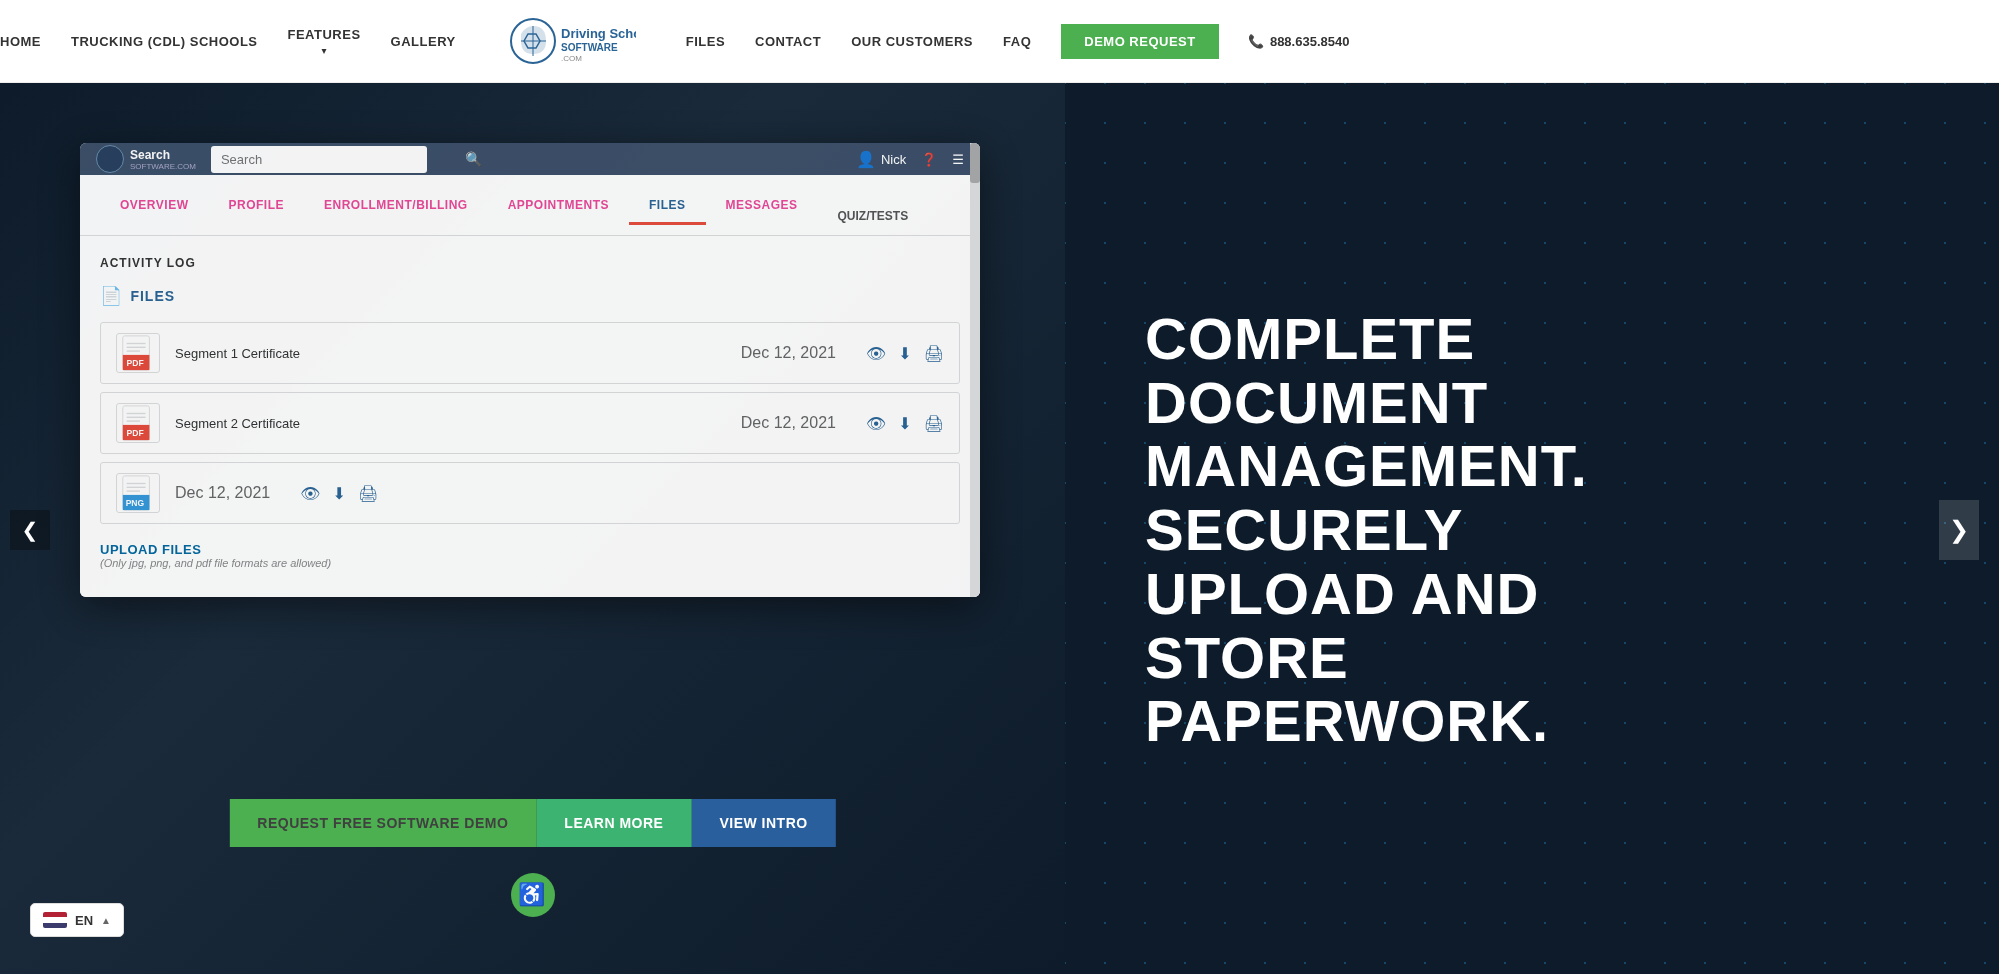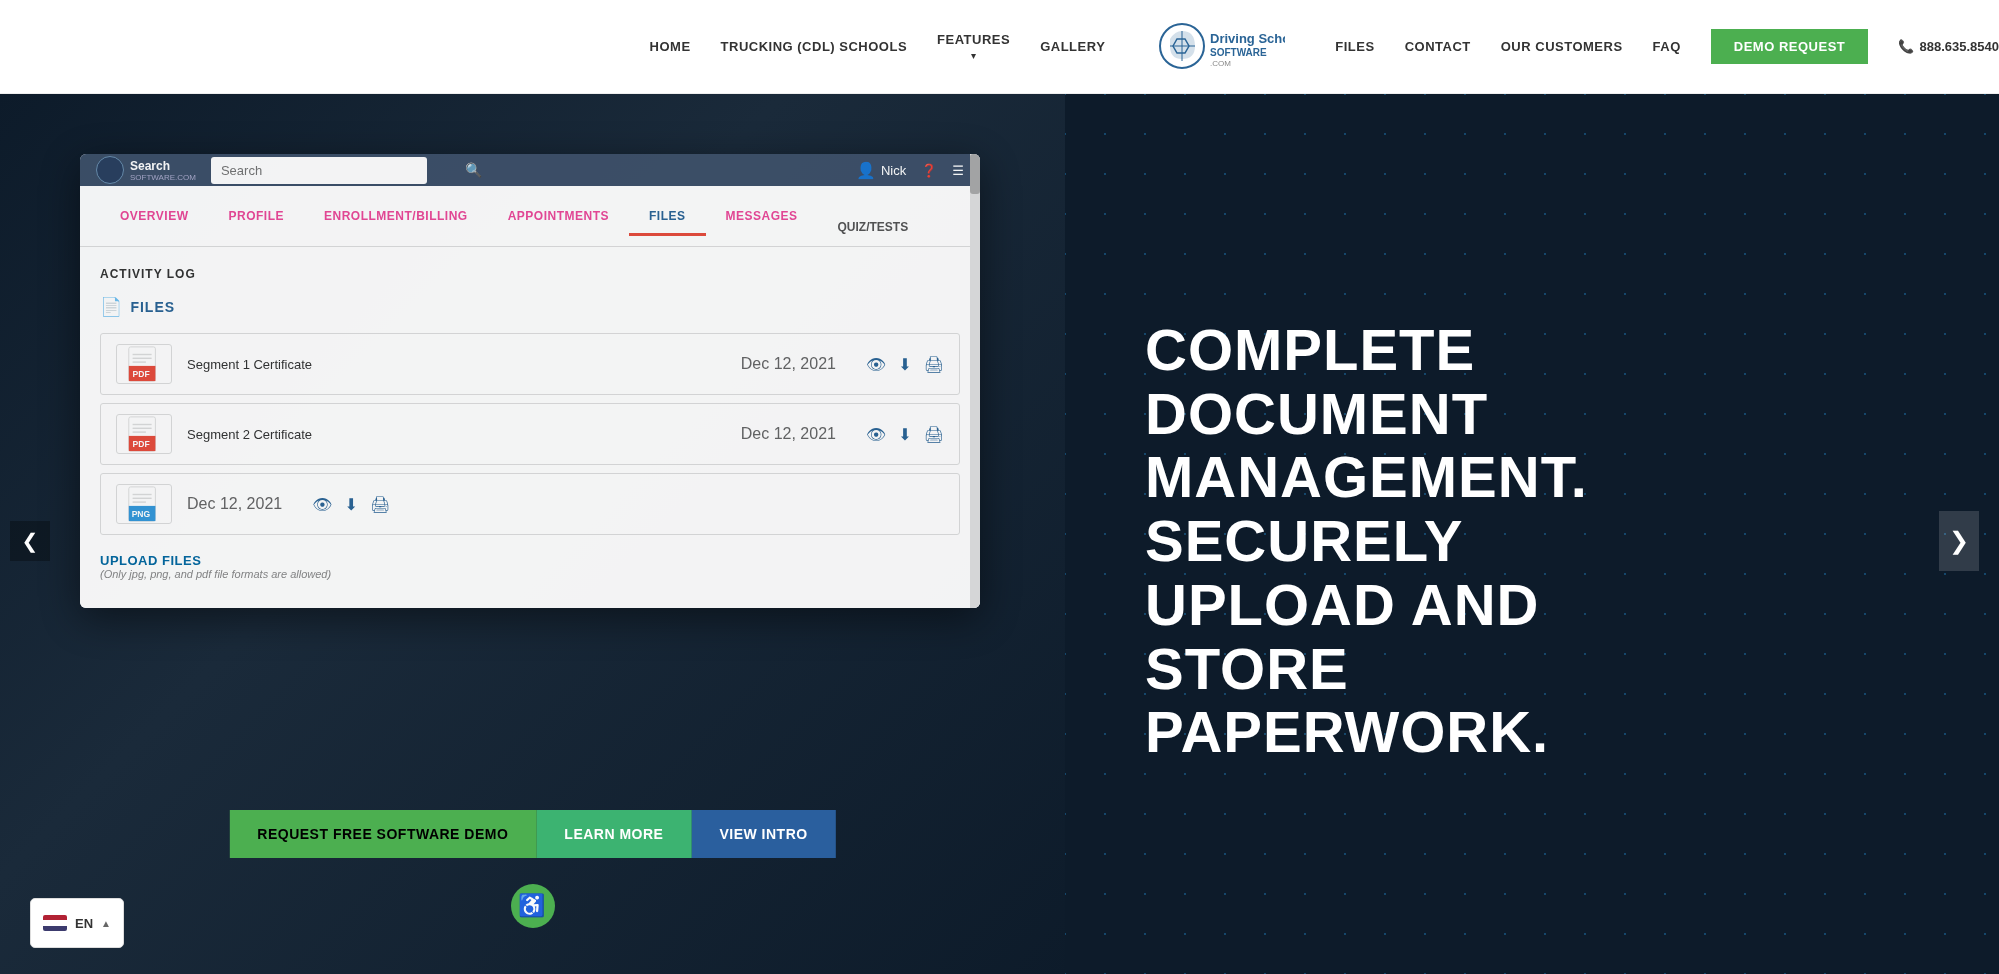--- a/index.html
+++ b/index.html
@@ -2,23 +2,23 @@
 <html><head>
   <meta charset="utf-8">
   <style>
     * { margin: 0; padding: 0; box-sizing: border-box; }
     body { font-family: Arial, sans-serif; width: 1999px; min-height: 974px; overflow-x: hidden; }
 
     
     .navbar {
       display: flex;
       align-items: center;
-      justify-content: flex-end;
+      justify-content: flex-start;
       background: #fff;
-      height: 94px;
+      height: 83px;
       border-bottom: 1px solid #eee;
       position: relative;
       z-index: 100;
     }
     .navbar-inner {
       display: flex;
       align-items: center;
       gap: 30px;
     }
     .nav-logo {
@@ -223,21 +223,21 @@
     .sw-file-row {
       display: flex;
       align-items: center;
       border: 1px solid #ddd;
       margin-bottom: 8px;
       padding: 10px 15px;
       background: #fff;
       border-radius: 3px;
     }
     .sw-file-icon {
-      width: 56px;
+      width: 44px;
       height: 40px;
       margin-right: 15px;
       flex-shrink: 0;
     }
     .pdf-icon {
       background: #fff;
       border: 1px solid #ddd;
       border-radius: 3px;
       display: flex;
       flex-direction: column;
@@ -292,21 +292,21 @@
     }
     .cta-btn {
       padding: 16px 28px;
       font-size: 14px;
       font-weight: 700;
       cursor: pointer;
       border: none;
       letter-spacing: 0.5px;
       white-space: nowrap;
     }
-    .cta-btn-request { background: #4caf50; color: #000000; }
+    .cta-btn-request { background: #4caf50; color: #404040; }
     .cta-btn-learn { background: #3cb371; color: #fff; }
     .cta-btn-intro { background: #2a5f9e; color: #fff; }
 
     
     .accessibility-btn {
       position: absolute;
       bottom: 60px;
       left: 50%;
       transform: translateX(-50%);
       width: 44px;
@@ -323,21 +323,21 @@
     }
 
     
     .lang-selector {
       position: absolute;
       bottom: 40px;
       left: 30px;
       background: #fff;
       border: 1px solid #ddd;
       border-radius: 5px;
-      padding: 16px 12px;
+      padding: 8px 12px;
       display: flex;
       align-items: center;
       gap: 8px;
       font-size: 13px;
       font-weight: 600;
       color: #333;
       z-index: 20;
       cursor: pointer;
     }
     .flag {

